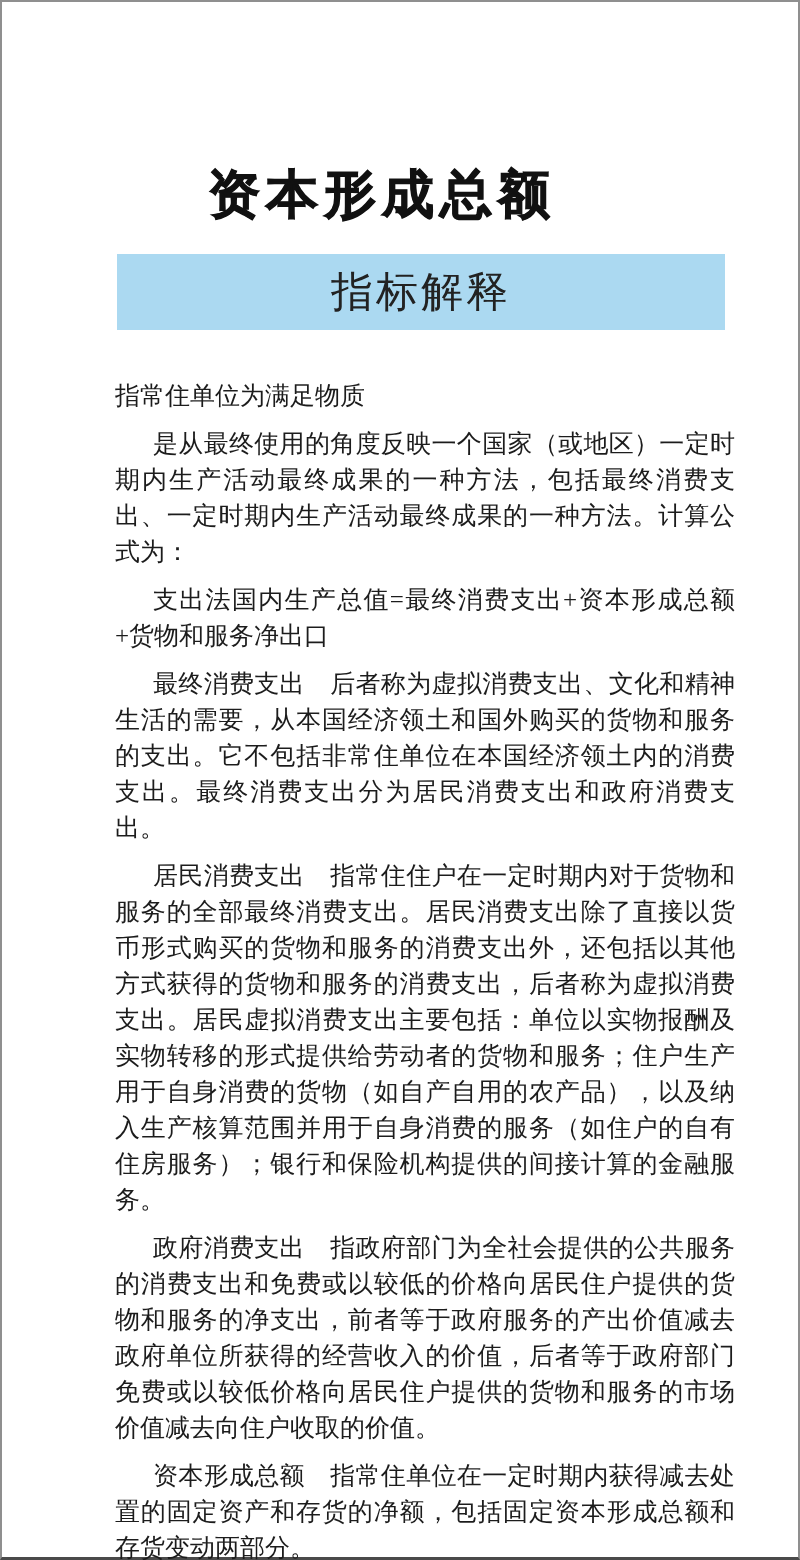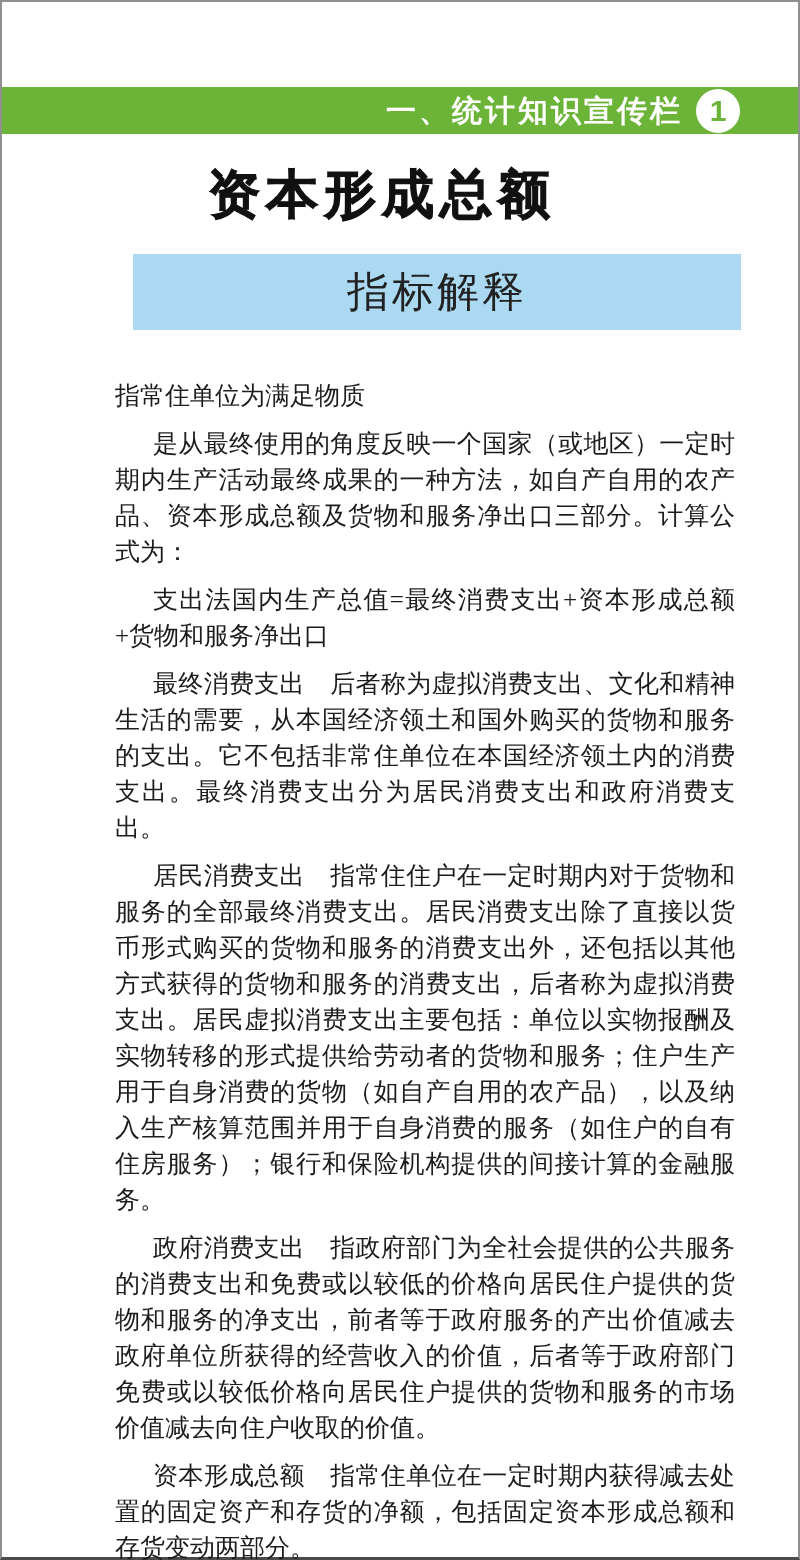--- a/index.html
+++ b/index.html
@@ -77,21 +77,20 @@
   .section-banner {
     position: absolute;
     left: 115px;
     top: 252px;
     width: 608px;
     height: 76px;
     background: #abd9f1;
     display: flex;
     align-items: center;
     justify-content: center;
-    margin-left: 16px;
   }
   .section-banner-text {
     font-size: 42px;
     letter-spacing: 3px;
     color: #222222;
   }
   .content {
     position: absolute;
     left: 113px;
     top: 376px;
@@ -106,34 +105,30 @@
   .content p.para {
     margin: 0 0 12px 0;
     text-indent: 38px;
   }
 </style>
 </head>
 <body>
 
 <div class="page">
 
-  <div class="header-bar">
-    <span class="header-label">一、统计知识宣传栏</span>
-    <span class="page-badge">1</span>
-  </div>
 
   <div class="main-title">资本形成总额</div>
 
   <div class="section-banner">
     <span class="section-banner-text">指标解释</span>
   </div>
 
   <div class="content">
     <p class="entry-title">指常住单位为满足物质</p>
-    <p class="para">是从最终使用的角度反映一个国家（或地区）一定时期内生产活动最终成果的一种方法，如自产自用的农产品、资本形成总额及货物和服务净出口三部分。计算公式为：</p>
+    <p class="para">是从最终使用的角度反映一个国家（或地区）一定时期内生产活动最终成果的一种方法，包括最终消费支出、一定时期内生产活动最终成果的一种方法。计算公式为：</p>
     <p class="para">支出法国内生产总值=最终消费支出+资本形成总额+货物和服务净出口</p>
     <p class="para">最终消费支出　后者称为虚拟消费支出、文化和精神生活的需要，从本国经济领土和国外购买的货物和服务的支出。它不包括非常住单位在本国经济领土内的消费支出。最终消费支出分为居民消费支出和政府消费支出。</p>
     <p class="para">居民消费支出　指常住住户在一定时期内对于货物和服务的全部最终消费支出。居民消费支出除了直接以货币形式购买的货物和服务的消费支出外，还包括以其他方式获得的货物和服务的消费支出，后者称为虚拟消费支出。居民虚拟消费支出主要包括：单位以实物报酬及实物转移的形式提供给劳动者的货物和服务；住户生产用于自身消费的货物（如自产自用的农产品），以及纳入生产核算范围并用于自身消费的服务（如住户的自有住房服务）；银行和保险机构提供的间接计算的金融服务。</p>
     <p class="para">政府消费支出　指政府部门为全社会提供的公共服务的消费支出和免费或以较低的价格向居民住户提供的货物和服务的净支出，前者等于政府服务的产出价值减去政府单位所获得的经营收入的价值，后者等于政府部门免费或以较低价格向居民住户提供的货物和服务的市场价值减去向住户收取的价值。</p>
     <p class="para">资本形成总额　指常住单位在一定时期内获得减去处置的固定资产和存货的净额，包括固定资本形成总额和存货变动两部分。</p>
   </div>
 
 </div>
 
 </body></html>

